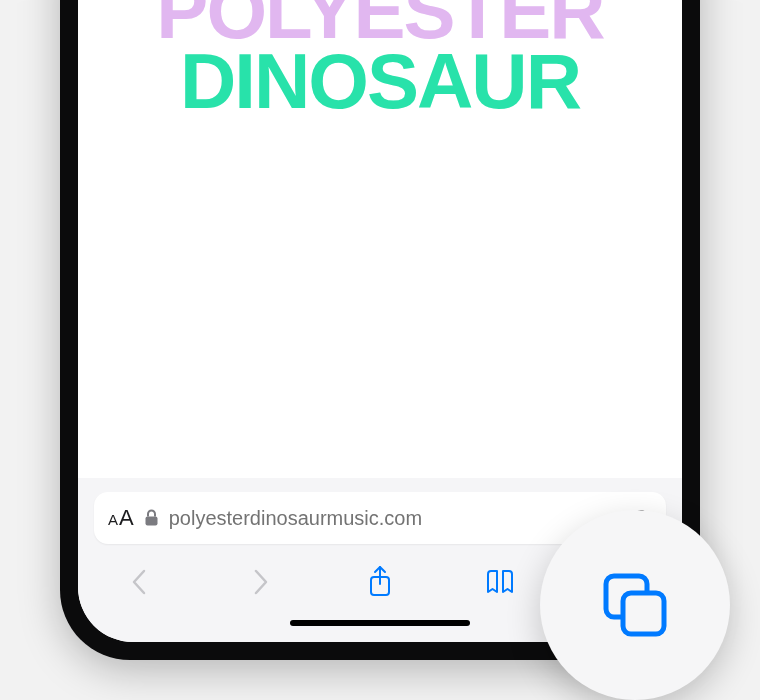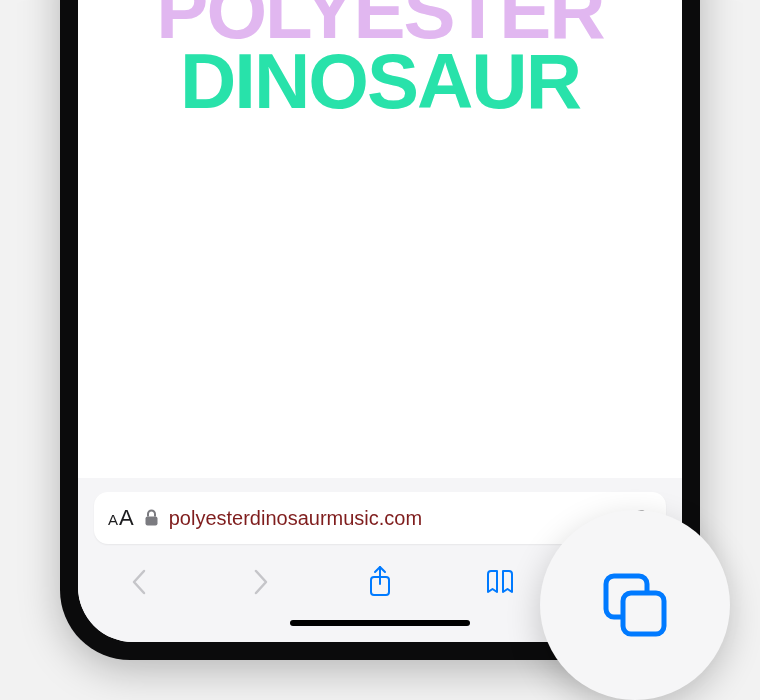--- a/index.html
+++ b/index.html
@@ -82,21 +82,21 @@
       color: #1c1c1e;
       gap: 1px;
       font-weight: 500;
     }
     .text-size .small-a { font-size: 15px; }
     .text-size .big-a { font-size: 22px; }
     .lock-icon { display: flex; align-items: center; color: #7b7b80; }
     .url {
       flex: 1;
       font-size: 20px;
-      color: #7f1d1d;
+      color: #737373;
       white-space: nowrap;
       overflow: hidden;
       text-overflow: ellipsis;
     }
     .reload { display: flex; align-items: center; color: #1c1c1e; }
     .toolbar {
       display: flex;
       justify-content: space-between;
       align-items: center;
       padding: 6px 22px 2px 22px;

